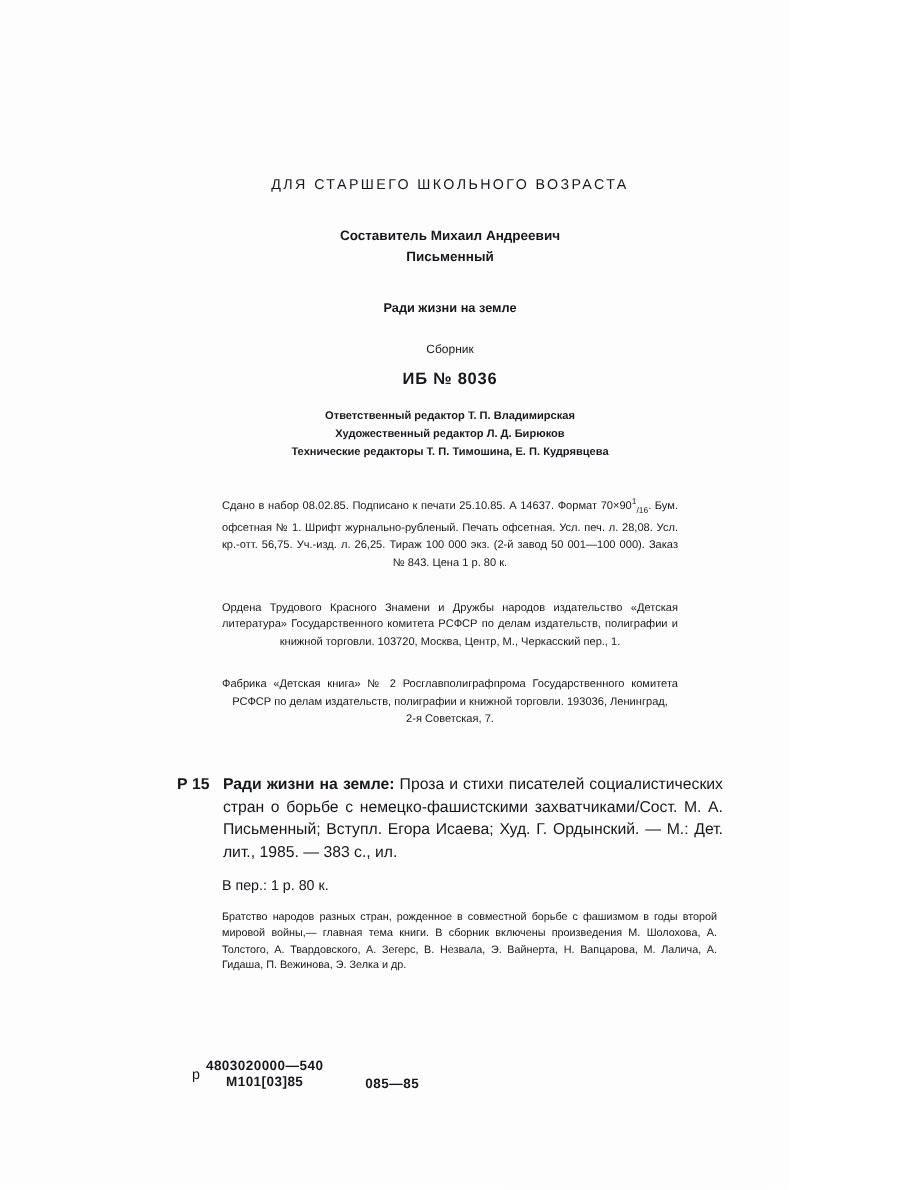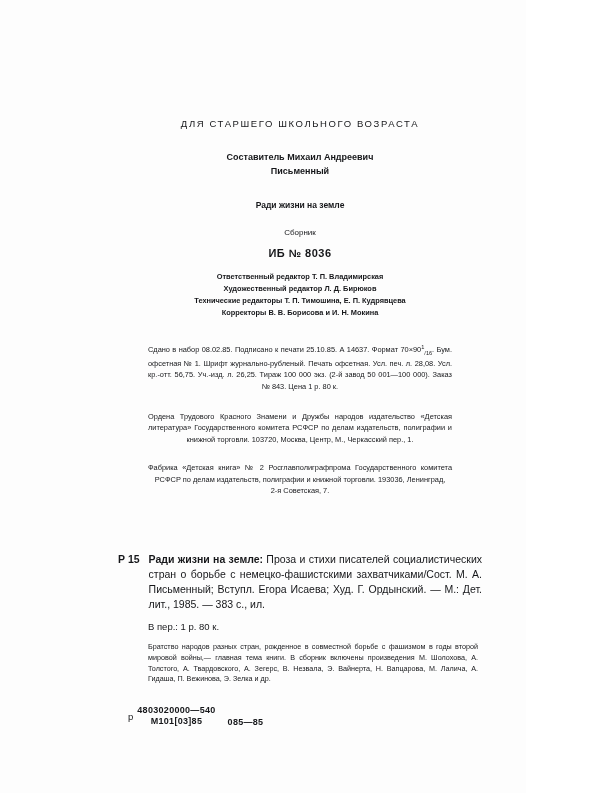--- a/index.html
+++ b/index.html
@@ -93,21 +93,21 @@
   }
   .factory .lastline {
     display: block;
     text-align: center;
   }
 
   
   .cip {
     position: absolute;
     left: 118px;
-    top: 552px;
+    top: 516px;
     width: 364px;
   }
   .cip-main {
     display: flex;
     align-items: flex-start;
     font-size: 10.5px;
     line-height: 1.42;
   }
   .cip-code {
     font-weight: bold;
@@ -154,21 +154,21 @@
   }
   .fraction .num {
     display: block;
     letter-spacing: 0.3px;
   }
   .fraction .den {
     display: block;
     letter-spacing: 0.3px;
   }
   .code-suffix {
-    margin-left: 12px;
+    margin-left: 28px;
     align-self: flex-end;
     padding-bottom: 1px;
     font-weight: bold;
     letter-spacing: 0.3px;
   }
 </style>
 </head>
 <body>
 
 <div class="page">
@@ -185,21 +185,20 @@
     <div class="work-title">Ради жизни на земле</div>
 
     <div class="kind">Сборник</div>
 
     <div class="ib">ИБ № 8036</div>
 
     <div class="staff">
       <div>Ответственный редактор Т. П. Владимирская</div>
       <div>Художественный редактор Л. Д. Бирюков</div>
       <div>Технические редакторы Т. П. Тимошина, Е. П. Кудрявцева</div>
-      <div>Корректоры В. В. Борисова и И. Н. Мокина</div>
     </div>
 
     <div class="tech"><span>Сдано в набор 08.02.85. Подписано к печати 25.10.85. А 14637. Формат 70×90</span><span class="sup">1</span><span class="sub">/16</span><span>. Бум. офсетная № 1. Шрифт журнально-рубленый. Печать офсетная. Усл. печ. л. 28,08. Усл. кр.-отт. 56,75. Уч.-изд. л. 26,25. Тираж 100 000 экз. (2-й завод 50 001—100 000). Заказ № 843. Цена 1 р. 80 к.</span></div>
 
     <div class="imprint">Ордена Трудового Красного Знамени и Дружбы народов издательство «Детская литература» Государственного комитета РСФСР по делам издательств, полиграфии и книжной торговли. 103720, Москва, Центр, М., Черкасский пер., 1.</div>
 
     <div class="factory"><span>Фабрика «Детская книга» № 2 Росглавполиграфпрома Государственного комитета РСФСР по делам издательств, полиграфии и книжной торговли. 193036, Ленинград,</span><span class="lastline">2-я Советская, 7.</span></div>
 
   </div>
 

